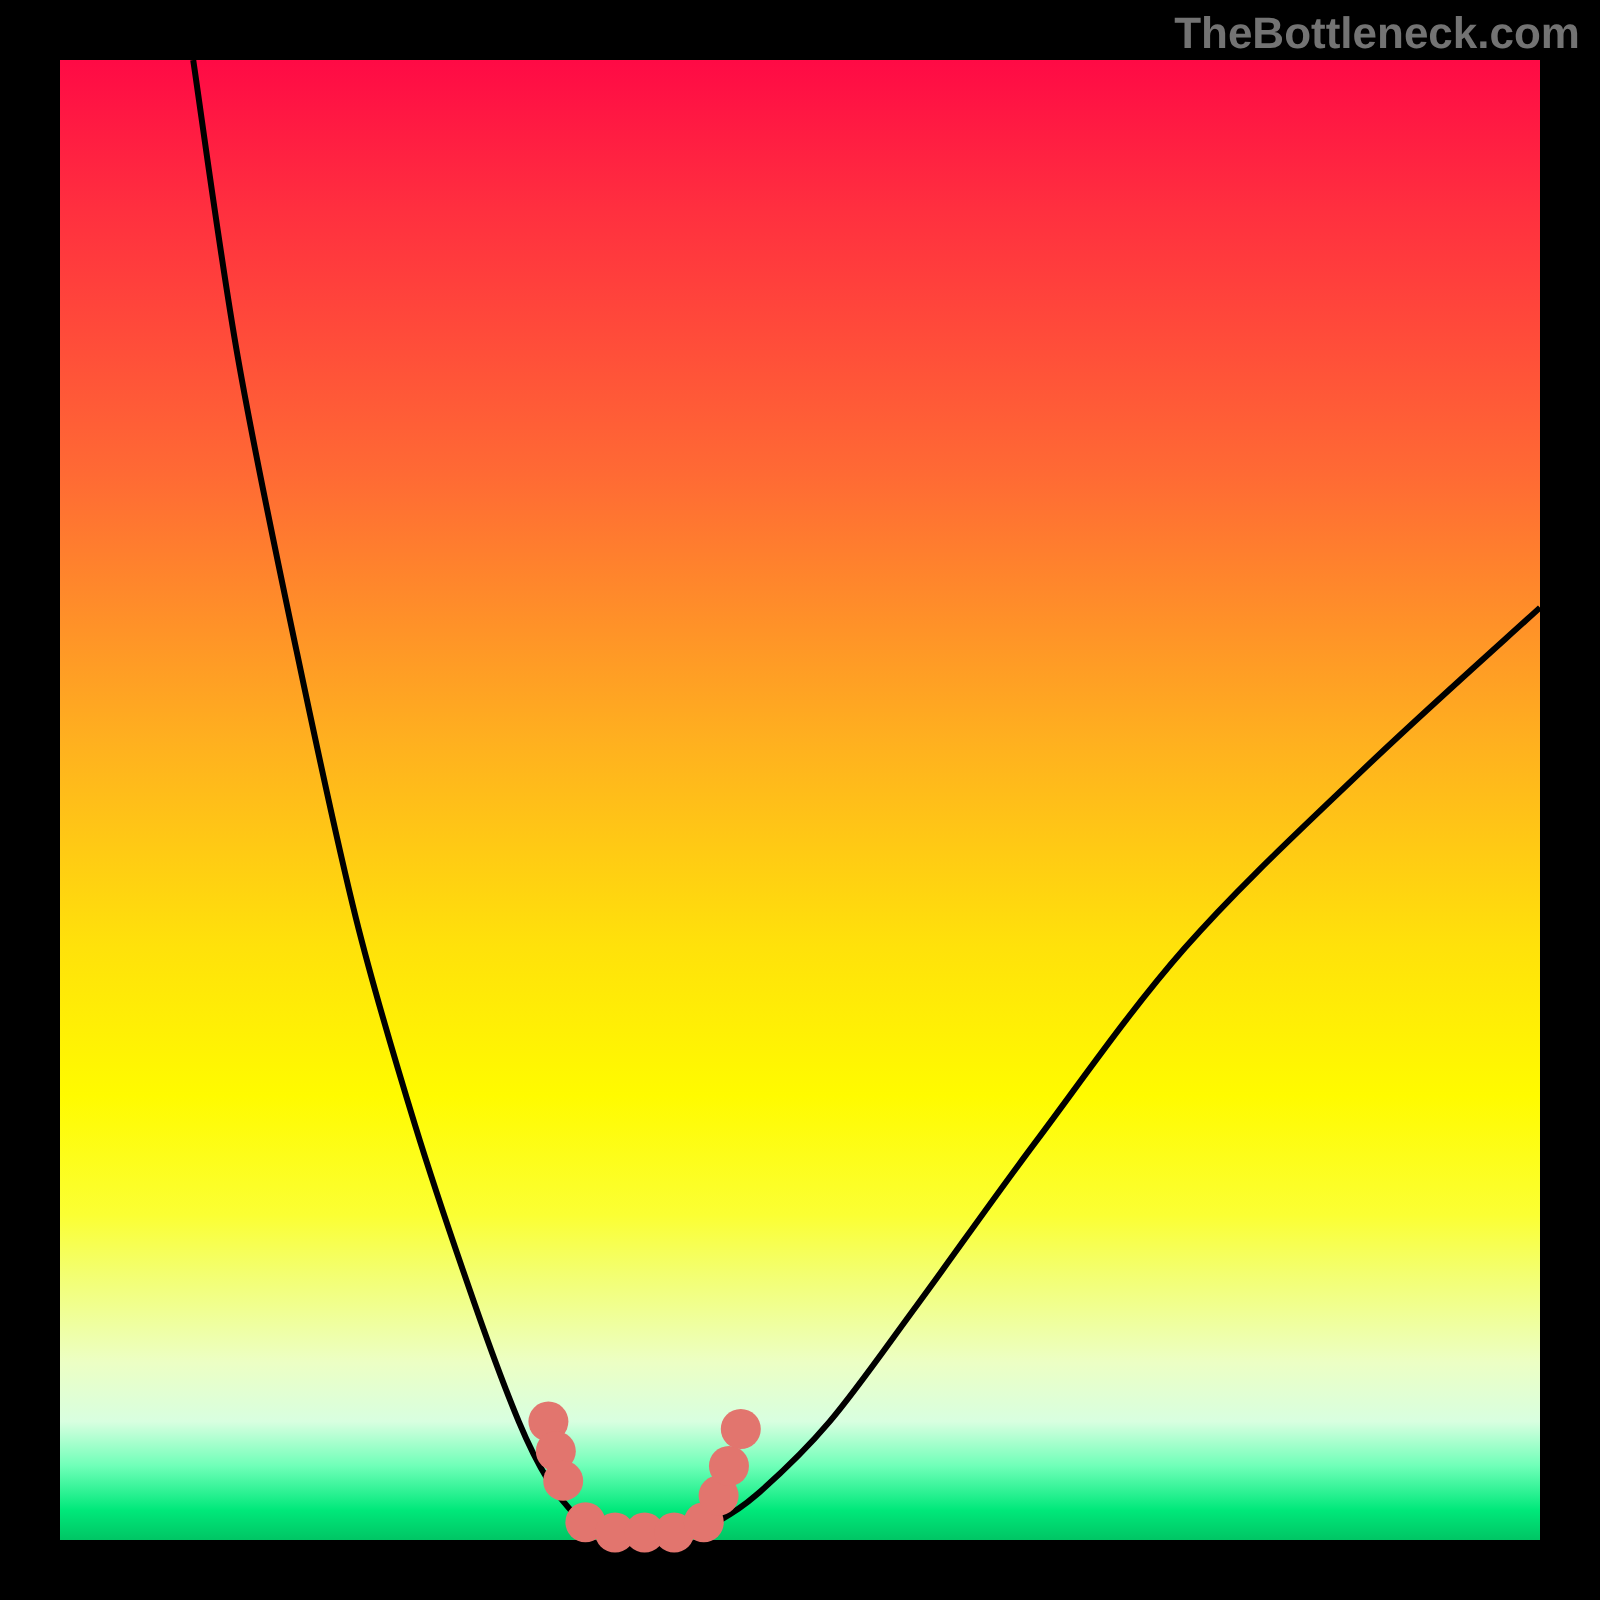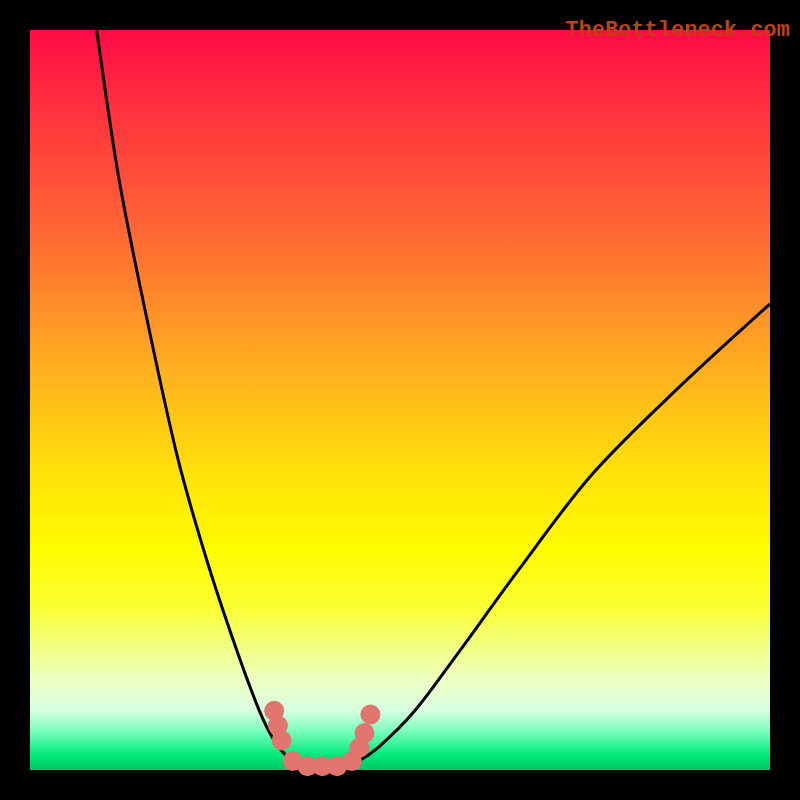--- a/index.html
+++ b/index.html
@@ -36,26 +36,26 @@
       #f3ff70 82%,
       #ecffc4 88%,
       #d8ffe0 92%,
       #6fffb8 95%,
       #00e87a 98%,
       #00c564 100%
     );
   }
   .watermark {
     position: absolute;
-    top: 18px;
+    top: 4px;
     right: 10px;
-    font-family: Liberation Mono, monospace;
+    font-family: Liberation Sans, sans-serif;
     font-size: 22px;
     font-weight: 600;
-    color: #c2410c;
+    color: #737373;
   }
   svg.curves {
     position: absolute;
     left: 0;
     top: 0;
     width: 740px;
     height: 740px;
     overflow: visible;
   }
 </style>

